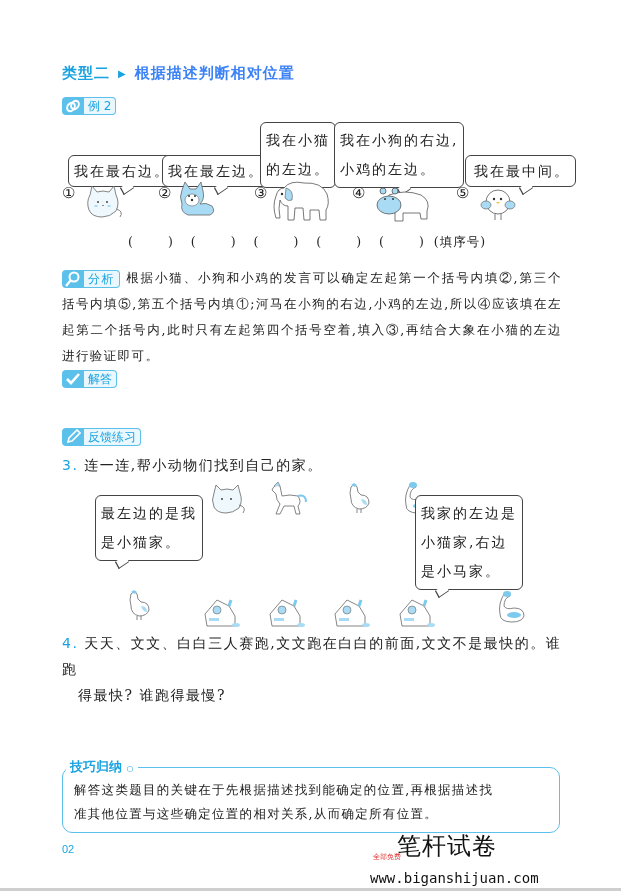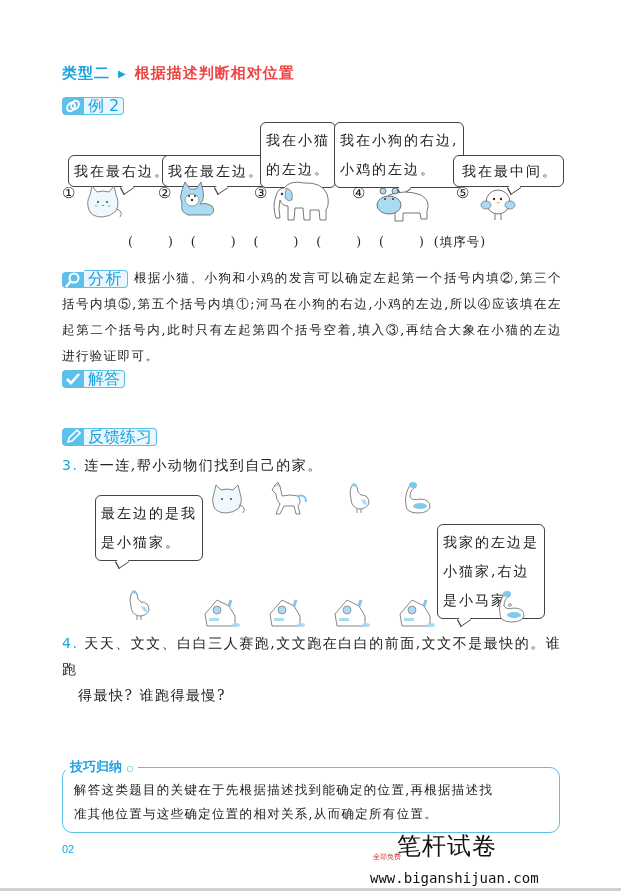--- a/index.html
+++ b/index.html
@@ -6,41 +6,41 @@
   body { width:621px; height:892px; background:#fff; position:relative; overflow:hidden;
          font-family:"DejaVu Serif", serif; color:#222; }
   .abs { position:absolute; }
   .sans { font-family:"DejaVu Sans", sans-serif; }
   .serif { font-family:"DejaVu Serif", serif; }
 
   
   .type-title { left:62px; top:64px; font-size:15px; font-weight:bold; letter-spacing:1px; }
   .type-title .t1 { color:#1aa3e0; }
   .type-title .arrow { color:#1aa3e0; font-size:10px; margin:0 8px; display:inline-block; vertical-align:middle; }
-  .type-title .t2 { color:#ef4444; }
+  .type-title .t2 { color:#3b82f6; }
 
   
   .tag { display:flex; align-items:stretch; height:18px; }
   .tag .ico { width:22px; background:#5bc0ea; border-radius:4px 0 0 4px; display:flex; align-items:center; justify-content:center; }
-  .tag .lbl { border:1px solid #5bc0ea; border-left:none; border-radius:0 4px 4px 0; color:#1aa3e0; font-size:16px; padding:0 4px; line-height:16px; background:#eaf7fd; }
+  .tag .lbl { border:1px solid #5bc0ea; border-left:none; border-radius:0 4px 4px 0; color:#1aa3e0; font-size:12px; padding:0 4px; line-height:16px; background:#eaf7fd; }
 
   
   .bubble { border:1px solid #444; border-radius:6px; background:#fff; font-size:14px; letter-spacing:2px; padding:3px 5px; line-height:24px; white-space:nowrap; }
   .bubble::after { content:""; position:absolute; bottom:-7px; width:9px; height:9px; background:#fff; border-right:1px solid #444; border-bottom:1px solid #444; transform:skewX(-25deg) rotate(45deg); }
   .bubble.tl-mid::after { left:50%; }
   .bubble.tl-left::after { left:20%; }
 
   .circnum { font-size:15px; }
   .animal { width:42px; height:38px; }
 
   .paren-row { left:128px; top:234px; font-size:12.5px; letter-spacing:1px; }
   .paren-row span { margin-right:4px; }
 
   .analysis { left:62px; top:265px; width:500px; font-size:12.5px; line-height:26px; letter-spacing:1.4px; text-align:justify; }
-  .analysis .tag { display:inline-flex; vertical-align:middle; margin-right:6px;align-items:flex-end; }
+  .analysis .tag { display:inline-flex; vertical-align:middle; margin-right:6px; }
 
   .q { font-size:14px; letter-spacing:1.5px; line-height:26px; }
   .q .num { font-family:"DejaVu Sans", sans-serif; color:#1aa3e0; margin-right:6px; }
 
   .tip-box { left:62px; top:767px; width:496px; height:64px; border:1.5px solid #5bc0ea; border-radius:10px; }
   .tip-title { left:66px; top:758px; background:#fff; padding:0 4px; font-size:13px; font-weight:bold; color:#1aa3e0; font-family:"DejaVu Sans", sans-serif; }
   .tip-text { left:74px; top:778px; width:480px; font-size:12.5px; line-height:24px; letter-spacing:1.3px; }
 
   .page-num { left:62px; top:843px; font-size:11px; color:#1aa3e0; font-family:Liberation Sans, sans-serif; }
   .wm-title { left:397px; top:830px; font-size:24px; font-family:"DejaVu Sans", sans-serif; color:#111; letter-spacing:1px; }
@@ -74,21 +74,21 @@
   <span>我在最左边。</span>
 </div>
 <div class="abs bubble tl-mid" style="left:260px;top:122px;line-height:29px;">
   <div>我在小猫</div>
   <div>的左边。</div>
 </div>
 <div class="abs bubble tl-mid" style="left:334px;top:122px;line-height:29px;">
   <div>我在小狗的右边,</div>
   <div>小鸡的左边。</div>
 </div>
-<div class="abs bubble tl-mid" style="left:453px;top:155px;padding-left:8px;">
+<div class="abs bubble tl-mid" style="left:465px;top:155px;padding-left:8px;">
   <span>我在最中间。</span>
 </div>
 
 <div class="abs circnum" style="left:62px;top:184px;">①</div>
 <div class="abs" style="left:82px;top:183px;">
   <svg class="animal" viewBox="0 0 42 38">
       <g fill="#fff" stroke="#666" stroke-width="0.8">
         <path d="M8 12 L10 3 L15 9 Q21 7 27 9 L32 3 L34 12 Q38 20 34 28 Q28 34 20 34 Q10 34 7 27 Q4 19 8 12Z" fill="#eef8fd"></path>
         <path d="M34 26 Q42 28 38 34"></path>
       </g>
@@ -220,21 +220,21 @@
       <path d="M10 4 Q16 0 16 6 Q10 8 10 16 Q12 20 20 18 Q30 18 30 26 Q28 32 18 32 Q6 32 6 24 Q4 14 10 4Z" fill="#fff" stroke="#666" stroke-width="0.8"></path>
       <ellipse cx="13" cy="4" rx="4" ry="3" fill="#7ec9ee"></ellipse>
       <ellipse cx="20" cy="25" rx="7" ry="3" fill="#7ec9ee"></ellipse>
     </svg>
 </div>
 
 <div class="abs bubble tl-left" style="left:95px;top:495px;line-height:29px;">
   <div>最左边的是我</div>
   <div>是小猫家。</div>
 </div>
-<div class="abs bubble tl-left" style="left:437px;top:495px;line-height:29px;margin-top:29px;">
+<div class="abs bubble tl-left" style="left:415px;top:495px;line-height:29px;">
   <div>我家的左边是</div>
   <div>小猫家,右边</div>
   <div>是小马家。</div>
 </div>
 
 <div class="abs" style="left:125px;top:590px;">
   <svg width="28" height="32" viewBox="0 0 28 32">
       <path d="M6 4 Q10 0 12 4 Q12 10 16 12 Q24 12 24 20 Q22 26 14 26 Q6 24 6 16 Q4 10 6 4Z" fill="#fff" stroke="#666" stroke-width="0.8"></path>
       <path d="M6 2 L9 0 L12 2 L10 4Z" fill="#7ec9ee"></path>
       <path d="M16 16 Q22 16 22 22 Q18 22 16 16Z" fill="#a9dcf4"></path>

